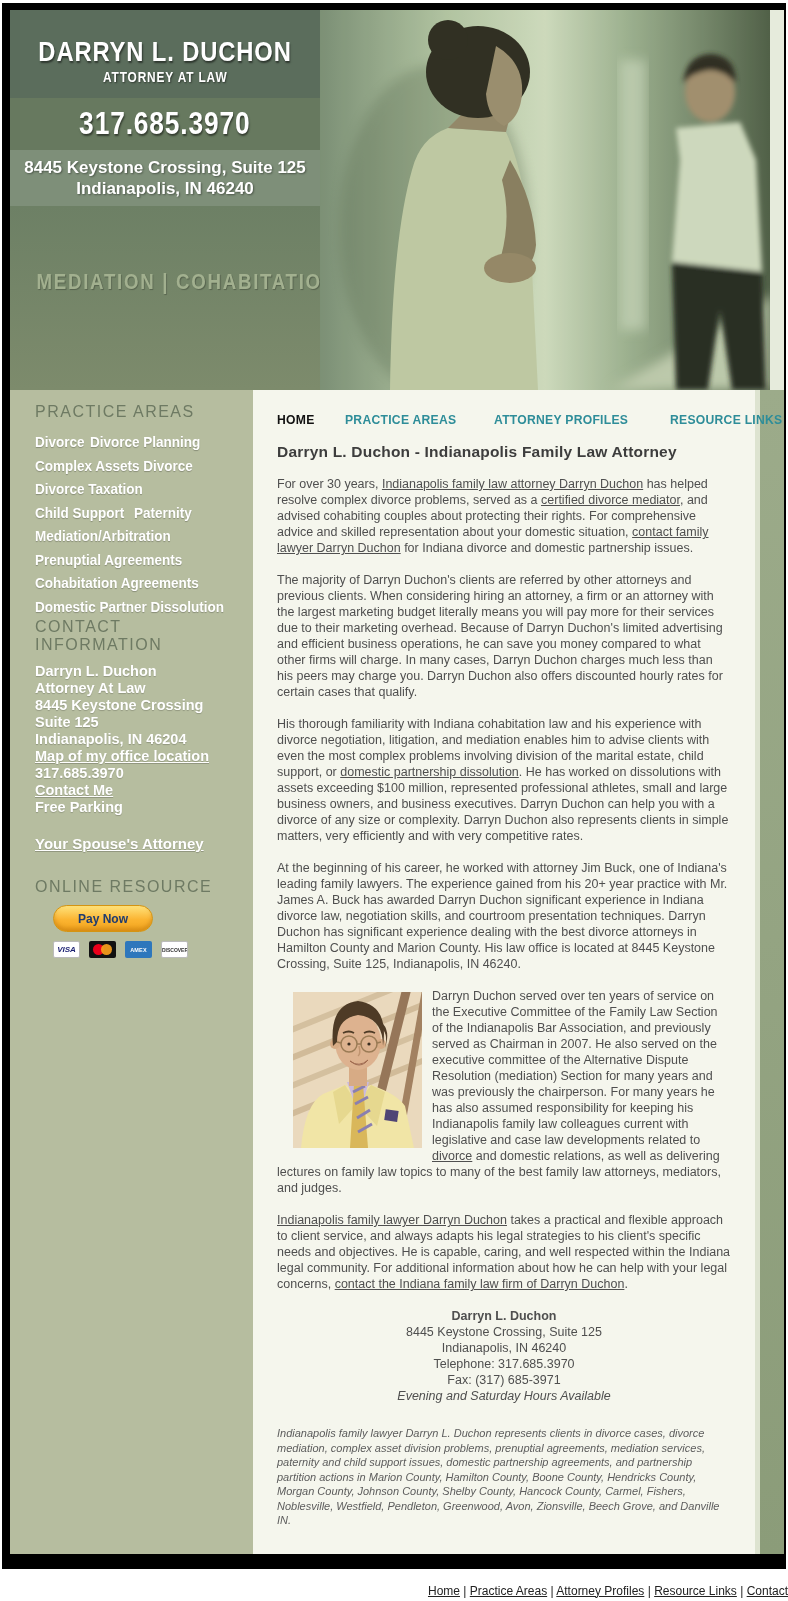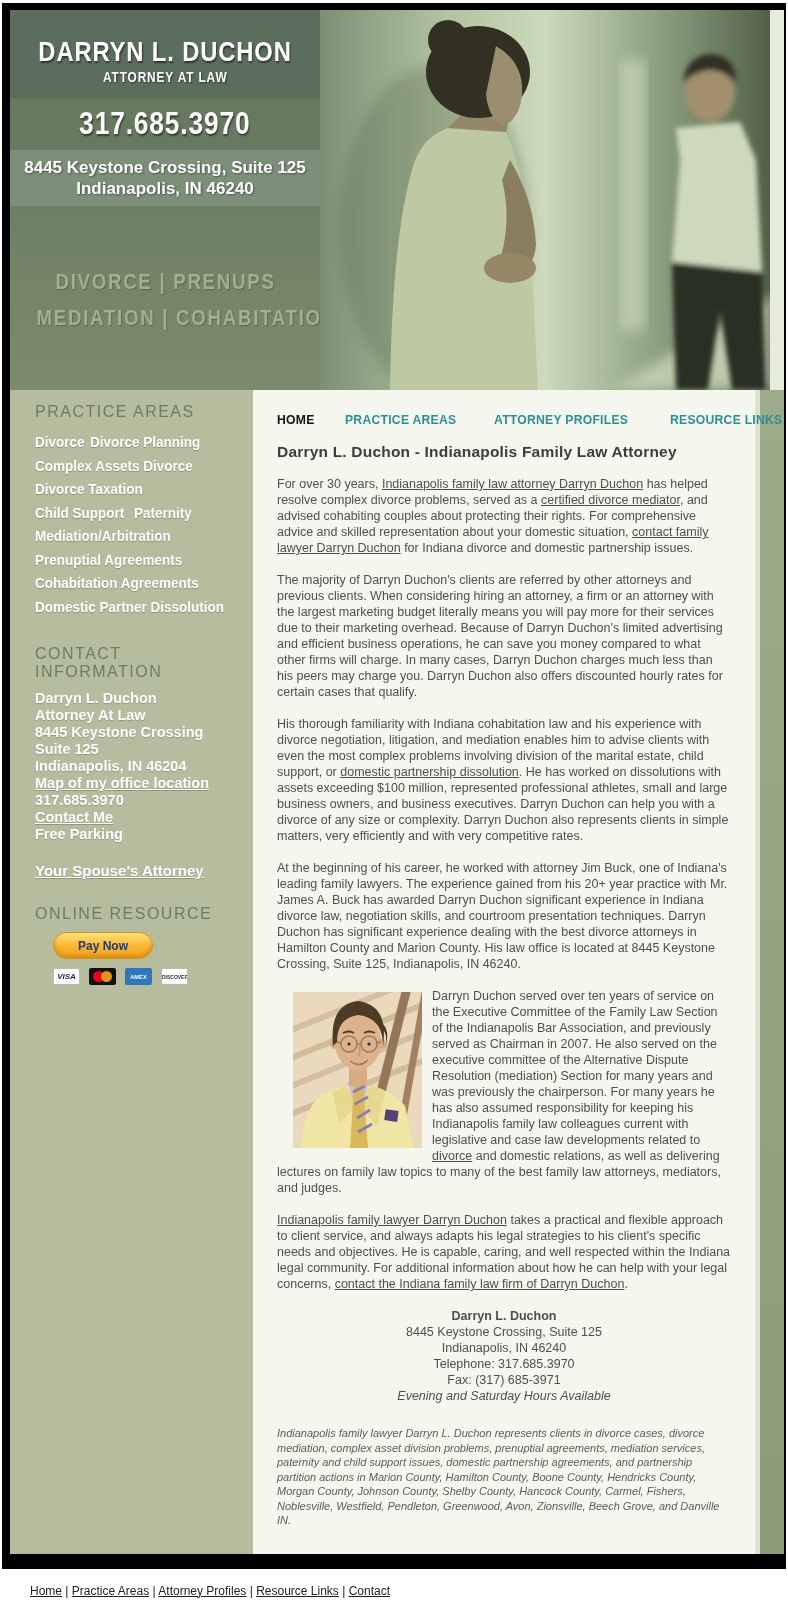--- a/index.html
+++ b/index.html
@@ -20,21 +20,21 @@
   .tagline { font-size:22px; font-weight:700; letter-spacing:2px; color:#a2b08f; line-height:36px; text-shadow:1px 1px 1px rgba(0,0,0,.25); }
   .photo { width:450px; overflow:hidden; position:relative; }
   .photo svg { display:block; }
   .header-strip { width:14px; background:#e6ebdc; }
 
   
   .bodyrow { display:flex; min-height:1136px; }
   .sidebar { width:243px; background:#b6bd9f; padding:13px 10px 20px 25px; color:#fff; }
   .side-head { color:#6e7a63; font-size:16px; font-weight:400; letter-spacing:1.5px; margin:0 0 9px 0; }
   .pa-item { font-size:15px; font-weight:700; line-height:23.5px; color:#fff; text-shadow:0 1px 1px rgba(0,0,0,.25); cursor:pointer; }
-  .gap-contact { margin-top:27px; }
+  .gap-contact { }
   .ct-line { font-size:14.5px; font-weight:700; line-height:17px; text-shadow:0 1px 1px rgba(0,0,0,.2); }
   .u { text-decoration:underline; cursor:pointer; }
   .spouse { margin-top:19px; font-size:15px; font-weight:700; text-decoration:underline; text-shadow:0 1px 1px rgba(0,0,0,.2); cursor:pointer; display:inline-block; }
   .gap-pay { margin-top:25px; }
   .paynow { display:block; margin:9px 0 9px 18px; width:100px; height:27px; border-radius:14px; border:1px solid #d49413;
             background:linear-gradient(#ffe27a,#fbb431 55%,#f3a61e); color:#1f3c70; font-weight:700; font-size:12px;
             font-family:"Liberation Sans",sans-serif; cursor:pointer; box-shadow:inset 0 -3px 4px rgba(160,90,0,.35); }
   .cards { display:flex; gap:9px; margin-left:18px; }
   .cc { width:27px; height:17px; border-radius:2px; display:flex; align-items:center; justify-content:center; font-weight:700; overflow:hidden; }
   .cc.visa { background:#fff; border:1px solid #bbb; color:#1a1f71; font-size:8px; font-style:italic; }
@@ -61,42 +61,41 @@
   .bio p { margin:0; }
   .addr-block { text-align:center; margin-top:16px; line-height:16px; }
   .addr-name { font-weight:700; }
   .addr-hours { font-style:italic; }
   .disclaimer { font-style:italic; font-size:11px; line-height:14.5px; color:#5c5c5c; margin-top:22px !important; }
 
   .right-sliver { width:5px; background:#dde3d0; }
   .right-col { width:24px; background:linear-gradient(#9cab8a,#8b9c79); }
 
   
-  .footer { padding:15px 0 0 30px; font-size:12px; color:#222; background:#fff; }
+  .footer { padding:15px 0 0 30px; font-size:12px; color:#222; background:#fff;text-align:right; }
   .footer p { margin:0; }
 </style>
 </head>
 <body>
 
 <div class="frame">
 
   <div class="header">
     <div class="green-panel">
       <div class="band-title">
         <div class="h-name"><span class="cx">DARRYN L. DUCHON</span></div>
         <div class="h-sub"><span class="cx">ATTORNEY AT LAW</span></div>
       </div>
       <div class="band-phone"><span class="cx">317.685.3970</span></div>
       <div class="band-addr">
         <div>8445 Keystone Crossing, Suite 125</div>
         <div>Indianapolis, IN 46240</div>
       </div>
       <div class="band-rest">
         <div class="tagline">
-          <div><span class="cx">DIVORCE | PRENUPS</span></div>
           <div><span class="cx">MEDIATION | COHABITATION</span></div>
         </div>
       </div>
     </div>
     <div class="photo">
       <svg width="450" height="380" viewBox="0 0 450 380" xmlns="http://www.w3.org/2000/svg">
         <defs>
           <linearGradient id="wg" x1="0" y1="0" x2="1" y2="0">
             <stop offset="0" stop-color="#7e9278"></stop>
               <stop offset=".28" stop-color="#b9cba8"></stop>

